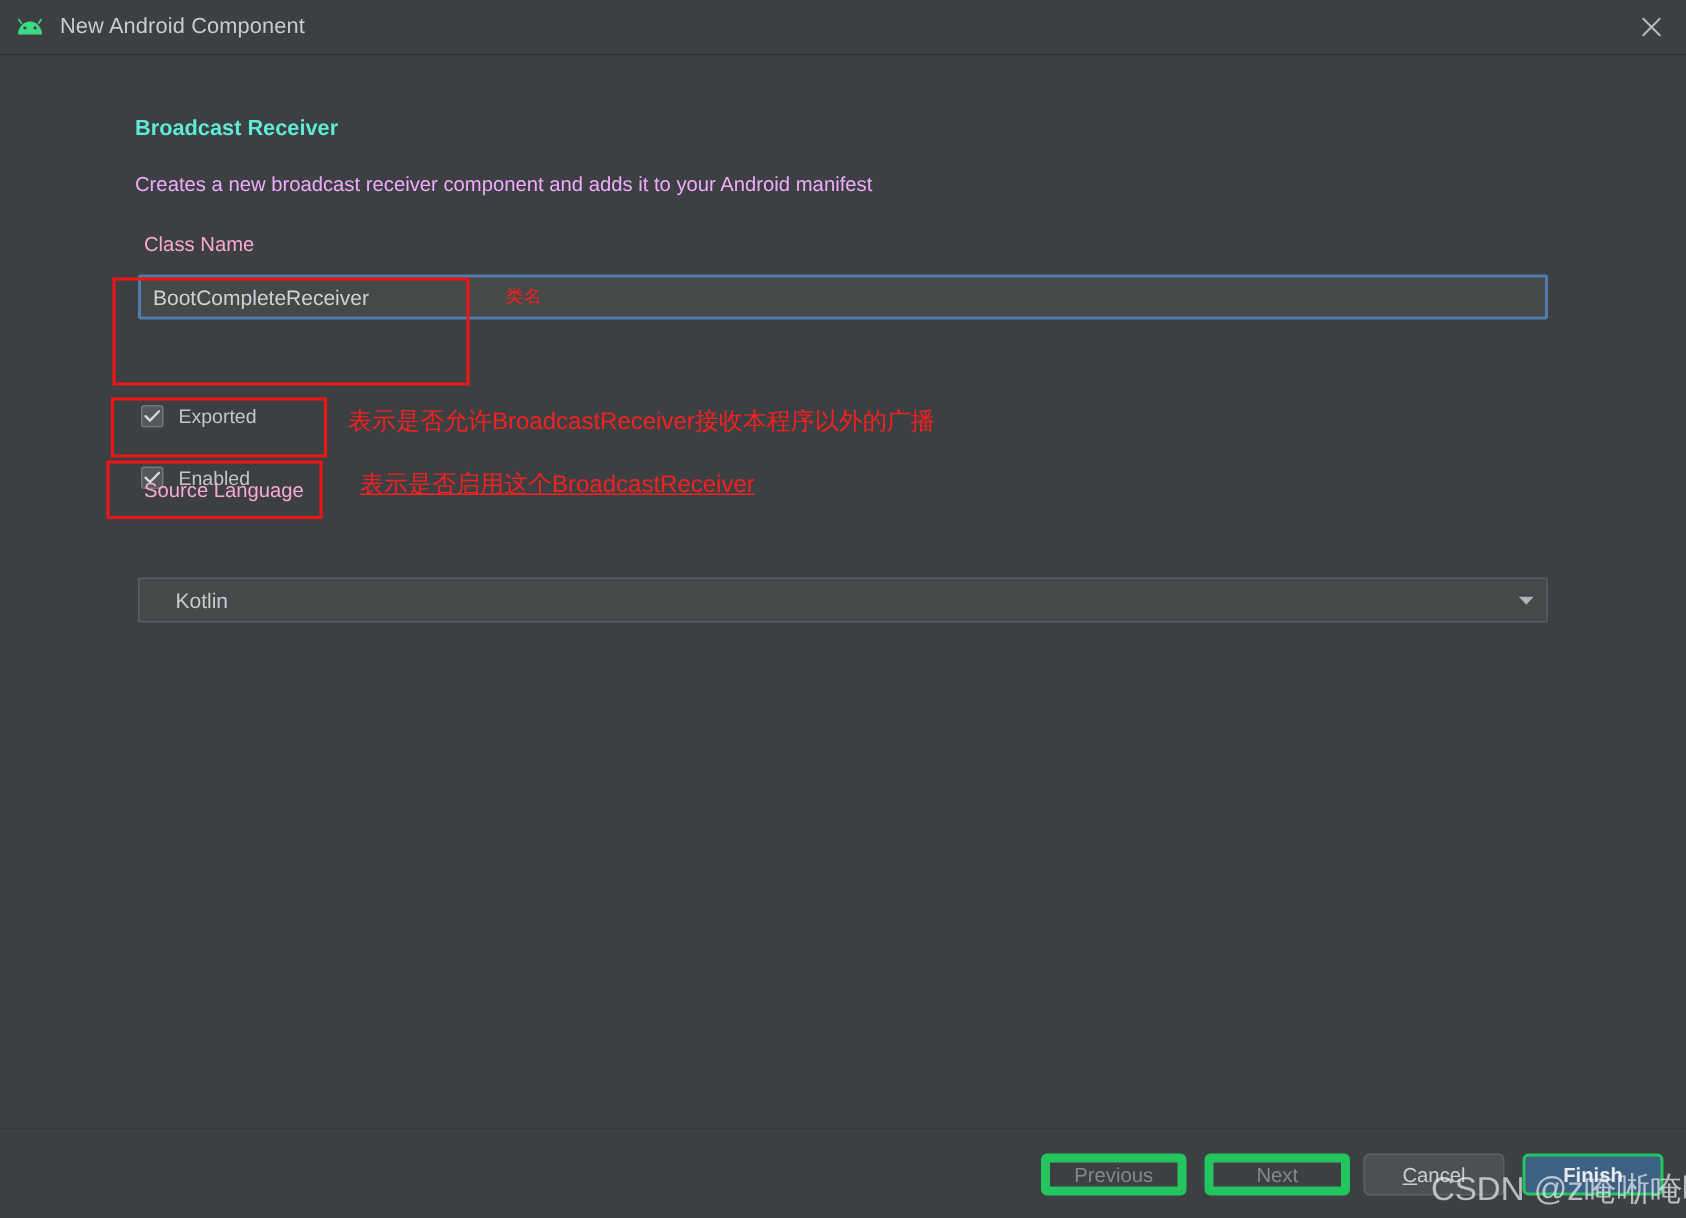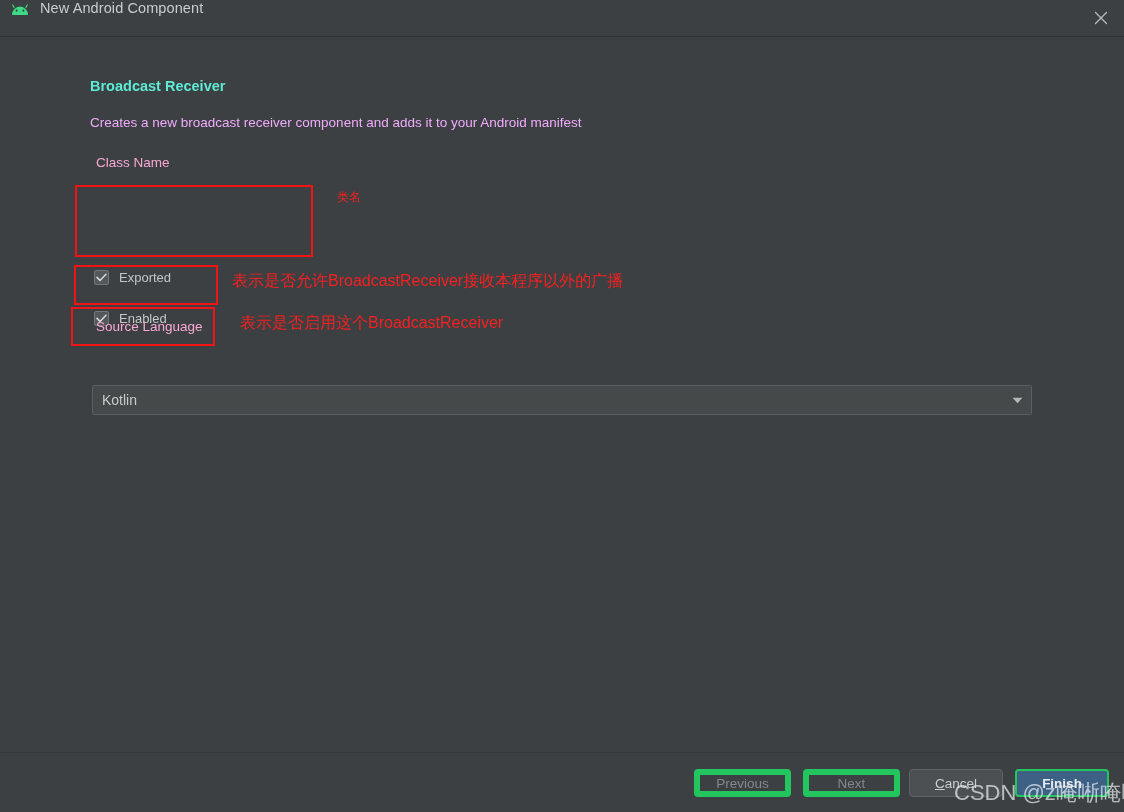--- a/index.html
+++ b/index.html
@@ -18,21 +18,21 @@
 
   
   .titlebar {
     position: absolute;
     top: 0; left: 0;
     width: 1124px;
     height: 37px;
     background: #3c4043;
     border-bottom: 1px solid #2e3133;
     display: flex;
-    align-items: flex-start;
+    align-items: center;
     box-sizing: border-box;
   }
   .android-icon {
     margin-left: 10px;
     width: 20px;
     height: 20px;
     display: flex;
     align-items: center;
     justify-content: center;
   }
@@ -131,21 +131,21 @@
     width: 940px; height: 30px;
     background: #45494a;
     border: 1px solid #5a5e60;
     border-radius: 2px;
     box-sizing: border-box;
     display: flex;
     align-items: center;
     cursor: pointer;
   }
   .combo-value {
-    margin-left: 9px;
+    margin-left: 24px;
     font-size: 14px;
     color: #c8cbcc;
     flex: 1;
   }
   .combo-arrow {
     width: 28px;
     display: flex;
     align-items: center;
     justify-content: center;
   }
@@ -164,21 +164,21 @@
   .redtext {
     position: absolute;
     color: #f52020;
     font-size: 15px;
     font-family: "Liberation Sans", sans-serif;
     white-space: nowrap;
     pointer-events: none;
   }
   #ann-class    { left: 337px; top: 152px; font-size: 12px; }
   #ann-exported { left: 232px; top: 234px; font-size: 16px; }
-  #ann-enabled  { left: 240px; top: 276px; font-size: 16px; }
+  #ann-enabled  { left: 240px; top: 276px; font-size: 16px; text-decoration: underline; }
 
   
   .footer {
     position: absolute;
     left: 0; top: 752px;
     width: 1124px; height: 60px;
     background: #3c4042;
     border-top: 1px solid #34383a;
     box-sizing: border-box;
   }
@@ -248,20 +248,21 @@
     </svg>
   </div>
 </div>
 
 <div class="content">
 
   <div class="heading">Broadcast Receiver</div>
   <div class="subheading">Creates a new broadcast receiver component and adds it to your Android manifest</div>
 
   <div class="field-label" id="lbl-class">Class Name</div>
+  <input class="text-input" id="inp-class" value="BootCompleteReceiver" style="">
 
   <div class="checkrow" id="row-exported">
     <span class="cbox">
       <svg width="11" height="9" viewBox="0 0 11 9">
         <path d="M1 4.4 L4 7.4 L10 1.2" stroke="#d7dadb" stroke-width="1.5" fill="none" stroke-linecap="round" stroke-linejoin="round"></path>
       </svg>
     </span>
     <span class="cbox-label">Exported</span>
   </div>
 

